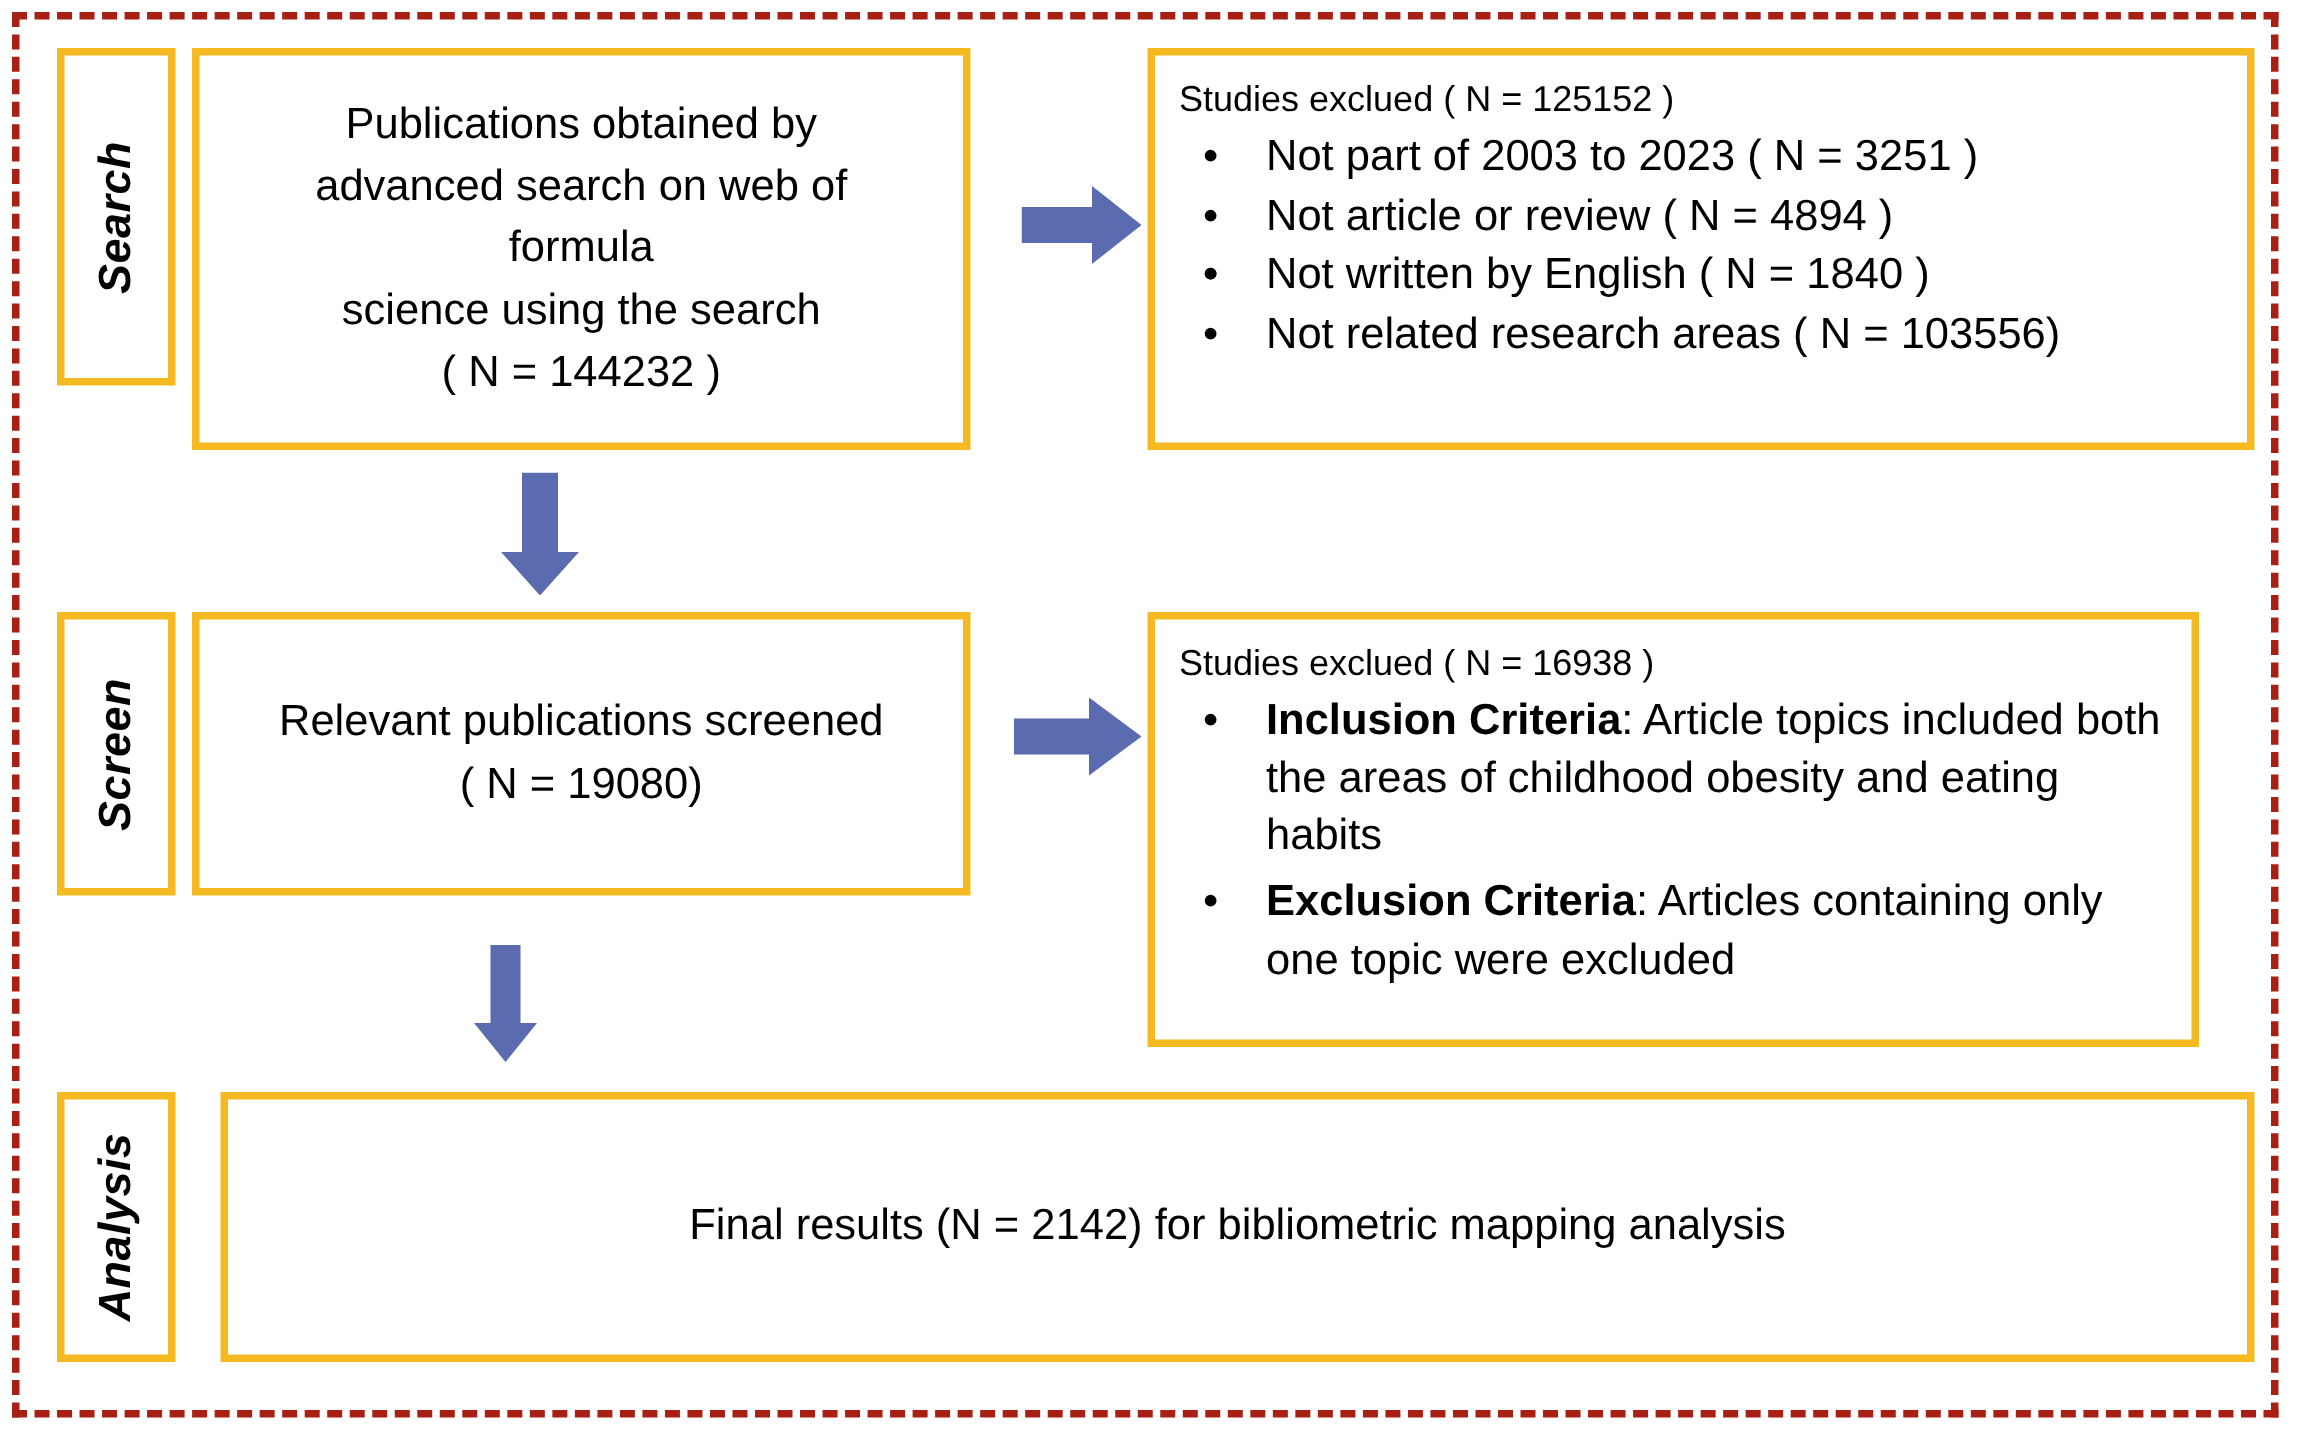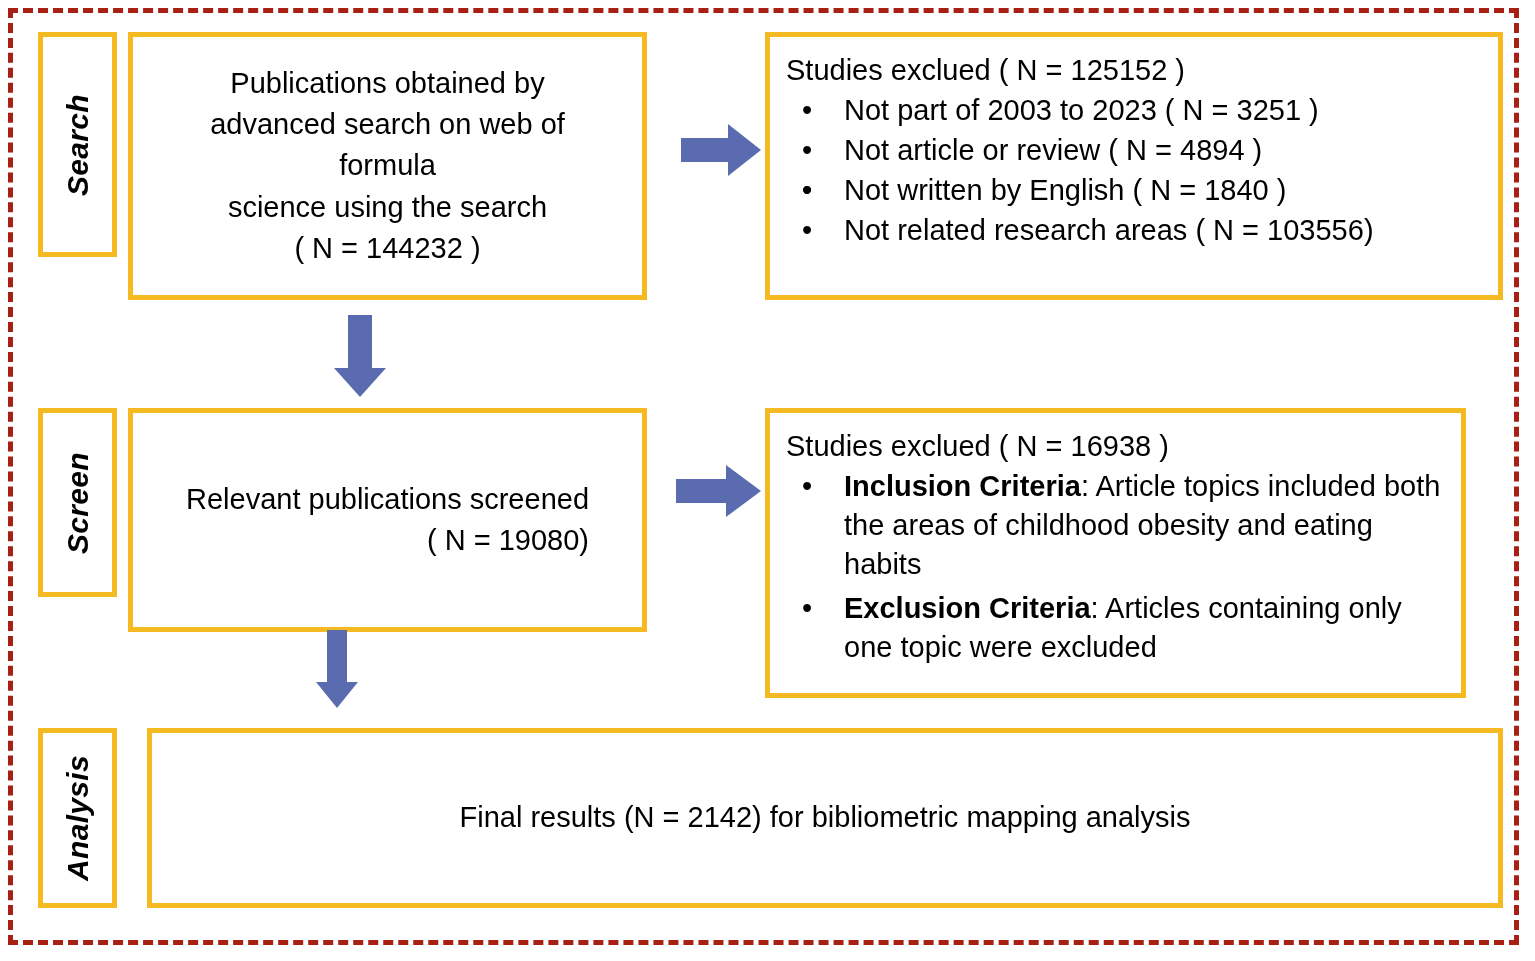--- a/index.html
+++ b/index.html
@@ -61,21 +61,21 @@
   .ctext {
     font-size: 29px;
     line-height: 1.42;
     color: #000000;
     padding: 0 14px;
   }
   .listbox {
     padding: 14px 16px 10px 16px;
   }
   .list-head {
-    font-size: 29px;
+    font-size: 24px;
     line-height: 1.32;
     color: #000000;
     margin-bottom: 2px;
   }
   ul.bullets {
     list-style: none;
     margin: 0;
     padding: 0;
   }
   ul.bullets li {
@@ -161,21 +161,21 @@
   <div class="arrow" style="left:334px; top:315px; width:52px; height:82px;">
     <svg width="52" height="82" viewBox="0 0 52 82" aria-hidden="true">
       <polygon points="14,0 38,0 38,53 52,53 26,82 0,53 14,53" fill="#5B6BB0"></polygon>
     </svg>
   </div>
 
   <div class="stage-label" style="left:38px; top:408px; width:79px; height:189px;">
     <span class="vtext">Screen</span>
   </div>
 
-  <div class="box box-center" style="left:128px; top:408px; width:519px; height:224px;text-align:right;">
+  <div class="box box-center" style="left:128px; top:408px; width:519px; height:189px;">
     <div class="ctext">
       <div>Relevant publications screened</div>
       <div>( N = 19080)</div>
     </div>
   </div>
 
   <div class="arrow" style="left:676px; top:463px; width:85px; height:56px;">
     <svg width="85" height="56" viewBox="0 0 85 56" aria-hidden="true">
       <polygon points="0,16 50,16 50,2 85,28 50,54 50,40 0,40" fill="#5B6BB0"></polygon>
     </svg>

